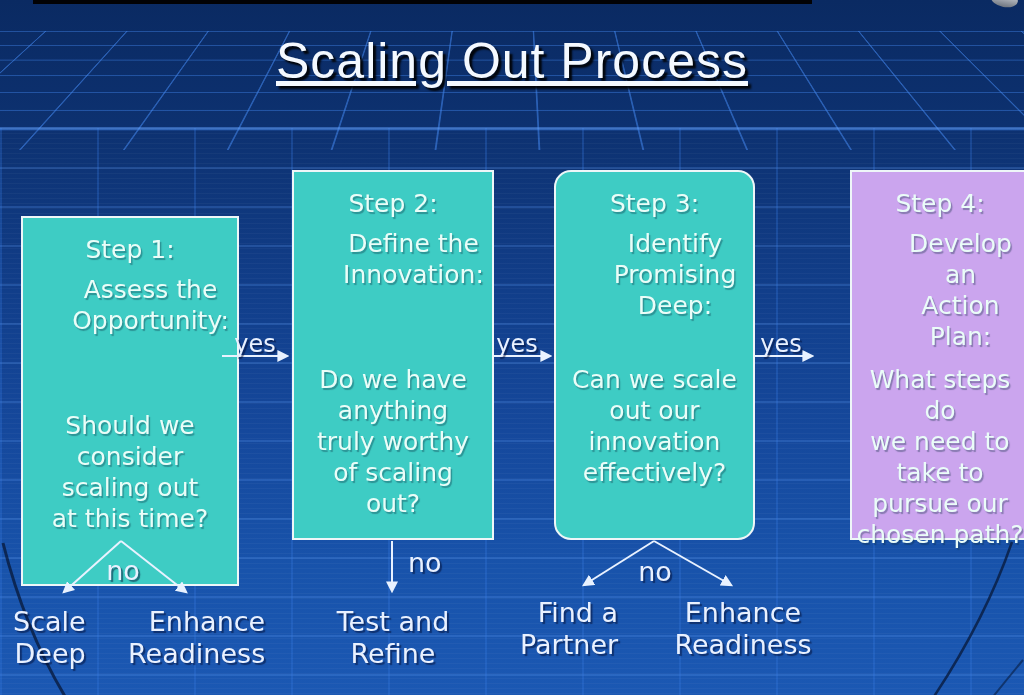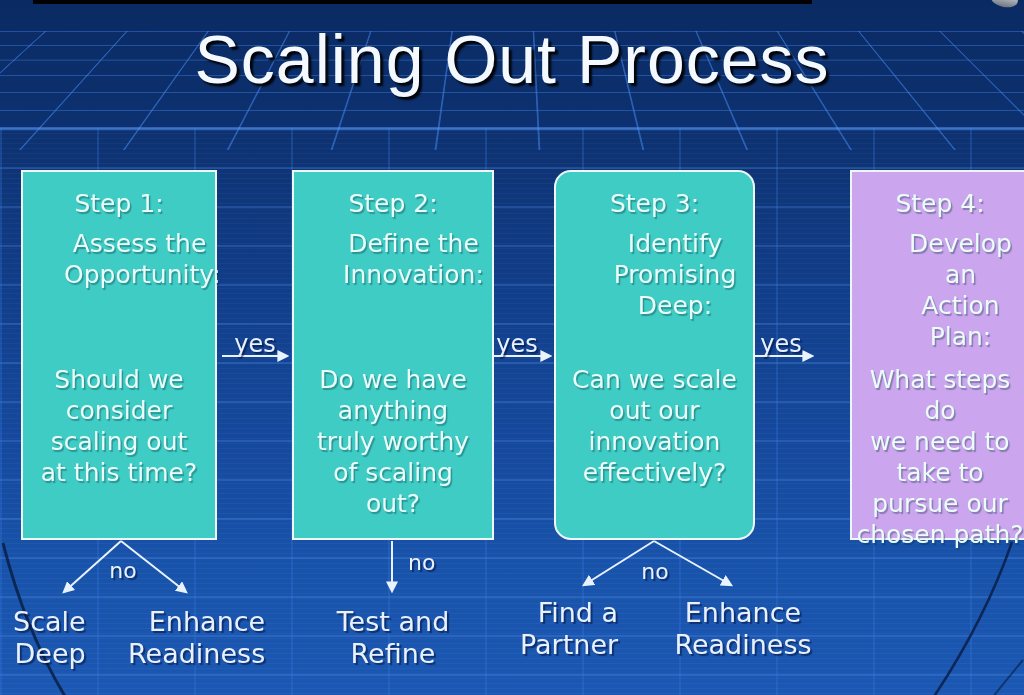--- a/index.html
+++ b/index.html
@@ -25,61 +25,61 @@
       repeating-linear-gradient(180deg, rgba(255,255,255,.035) 0 1px, transparent 1px 5px);
   }
   .accent-line{position:absolute;left:0;right:0;top:127px;height:2px;background:rgba(96,160,255,.45);}
   .top-bar{position:absolute;left:33px;top:0;width:779px;height:4px;background:#020204;}
   .cursor-artifact{
     position:absolute;left:991px;top:-8px;width:27px;height:15px;border-radius:50%;
     background:linear-gradient(180deg,#d9dce1,#6f7680);transform:rotate(10deg);
   }
   
   .title{
-    position:absolute;top:20px;left:0;width:100%;text-align:center;
-    font-family:"Liberation Sans",sans-serif;font-size:68px;letter-spacing:1px;
-    color:#f4f9ff;text-shadow:3px 3px 2px rgba(0,0,0,.9);
+    position:absolute;top:32px;left:0;width:100%;text-align:center;
+    font-family:"Liberation Sans",sans-serif;font-size:50px;letter-spacing:1px;
+    color:#f4f9ff;text-shadow:3px 3px 2px rgba(0,0,0,.9);text-decoration:underline;
   }
   
   .step-box{
     position:absolute;top:170px;height:370px;box-sizing:border-box;
     border:2px solid #eef6f8;text-align:center;padding-top:16px;
     color:#eafdf8;font-size:25px;line-height:31px;
     text-shadow:1.5px 1.5px 1px rgba(10,40,60,.35);
   }
   .step-sub{margin-top:9px;white-space:pre-line;padding-left:41px;}
   .step-question{position:absolute;top:192px;left:0;right:0;white-space:pre-line;}
   .red-dot{position:absolute;left:583px;top:400px;width:7px;height:7px;border-radius:50%;}
   
   .flow-label{
     position:absolute;color:#e9f1ff;white-space:pre-line;
     text-shadow:2px 2px 1px rgba(0,10,45,.5);
   }
   .yes-label{font-size:24px;line-height:30px;transform:translateX(-50%);}
-  .no-label{font-size:22px;line-height:32px;}
+  .no-label{font-size:27px;line-height:32px;}
   .outcome{font-size:27px;line-height:32px;text-align:right;}
   .centered{transform:translateX(-50%);text-align:center;}
   .overlay{position:absolute;left:0;top:0;z-index:3;}
   .step-box{z-index:2;}
   .flow-label{z-index:4;}
 </style>
 </head>
 <body>
 
 <div class="canvas">
 
   <div class="grid-top"></div>
   <div class="grid-main"></div>
   <div class="accent-line"></div>
   <div class="top-bar"></div>
   <div class="cursor-artifact"></div>
 
   <div class="title">Scaling Out Process</div>
 
-  <div class="step-box" style="left: 21px; width: 196px; background-color: rgb(62, 204, 196);">
+  <div class="step-box" style="left: 21px; width: 218px; background-color: rgb(62, 204, 196); margin-top: 46px;">
     <div>Step 1:</div>
     <div class="step-sub">Assess the
 Opportunity:</div>
     <div class="step-question">Should we
 consider
 scaling out
 at this time?</div>
   </div>
   <div class="step-box" style="left: 292px; width: 202px; background-color: rgb(62, 204, 196);">
     <div>Step 2:</div>

